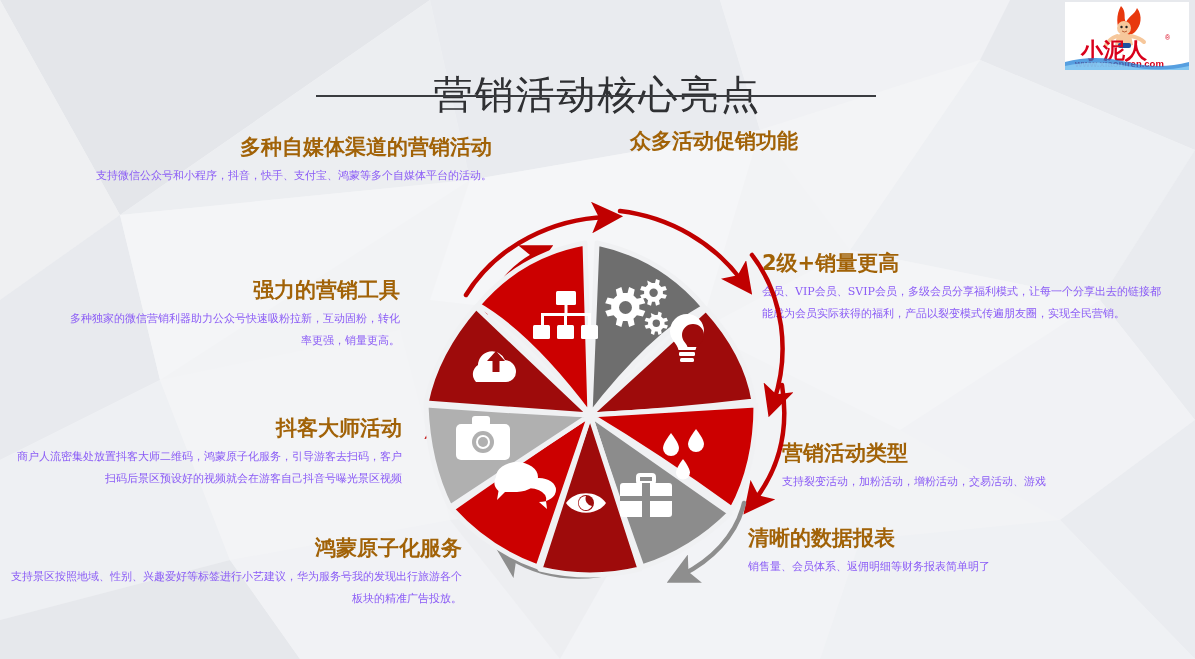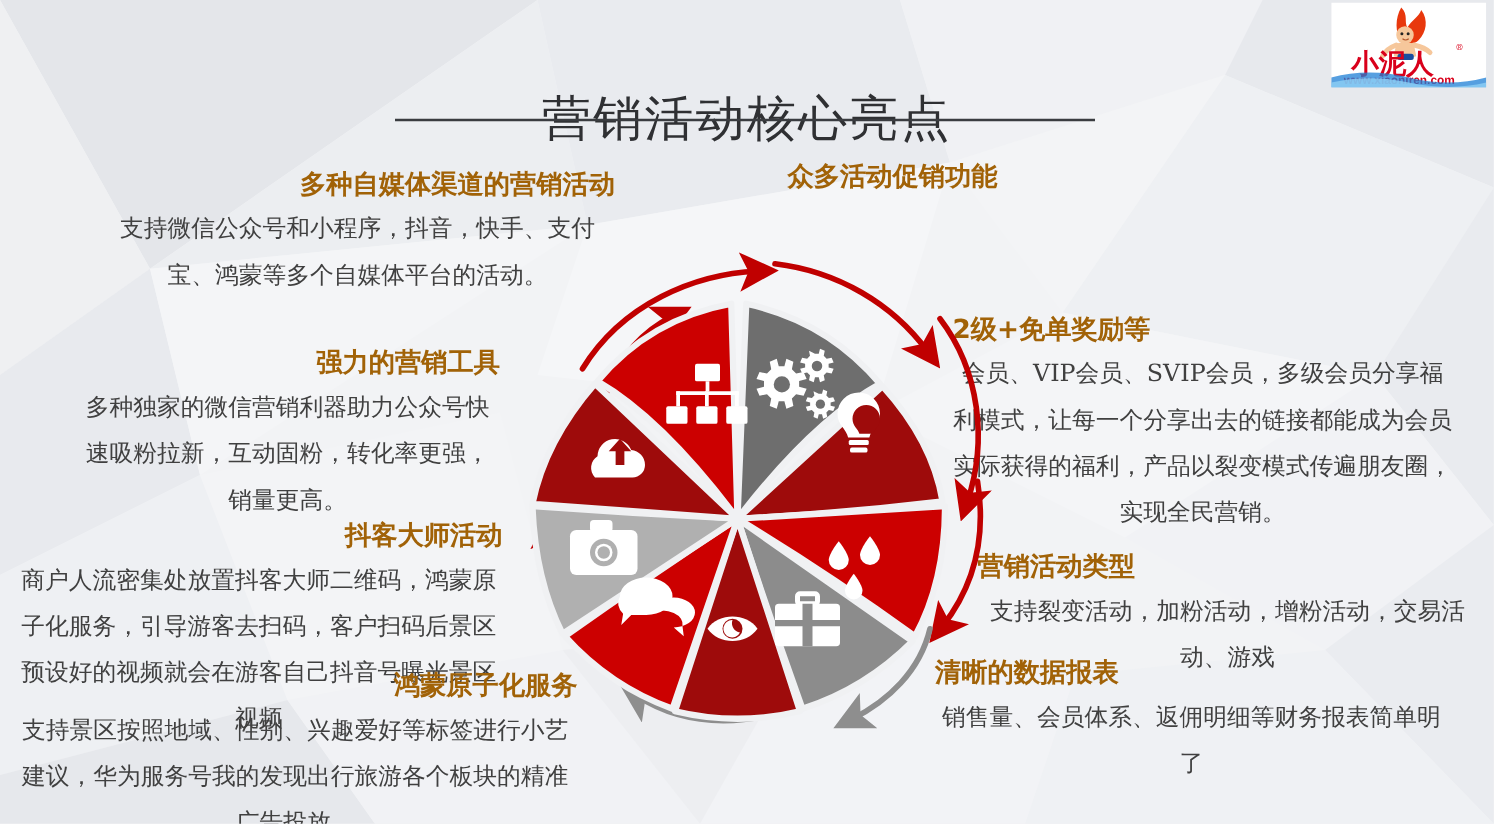--- a/index.html
+++ b/index.html
@@ -28,23 +28,22 @@
   .logo{position:absolute;right:6px;top:2px;width:124px;height:68px;}
 
   
   .block{position:absolute;}
   .block .bt{
     font-size:21px;font-weight:bold;color:#a16207;line-height:1.25;
     font-family:"DejaVu Sans","Liberation Sans",sans-serif;
     white-space:nowrap;
   }
   .block .bb{
-    font-size:19px;color:#404040;line-height:1.95;margin-top:5px;
+    font-size:11px;color:#8b5cf6;line-height:1.95;margin-top:5px;
     font-family:"DejaVu Serif","Liberation Serif",serif;
-    text-align:center;
   }
   .block.left{text-align:right;}
   .block.right{text-align:left;}
 
   .b1{left:80px;top:134px;width:412px;}
   .b2{left:60px;top:277px;width:340px;}
   .b3{left:12px;top:415px;width:390px;}
   .b4{left:10px;top:535px;width:452px;}
 
   .b5{left:630px;top:128px;width:512px;}
@@ -127,21 +126,21 @@
   <div class="block left b4">
     <div class="bt">鸿蒙原子化服务</div>
     <div class="bb">支持景区按照地域、性别、兴趣爱好等标签进行小艺建议，华为服务号我的发现出行旅游各个板块的精准广告投放。</div>
   </div>
 
   <div class="block right b5">
     <div class="bt">众多活动促销功能</div>
   </div>
 
   <div class="block right b6">
-    <div class="bt">2级+免单奖励等</div>
+    <div class="bt">2级+销量更高</div>
     <div class="bb">会员、VIP会员、SVIP会员，多级会员分享福利模式，让每一个分享出去的链接都能成为会员实际获得的福利，产品以裂变模式传遍朋友圈，实现全民营销。</div>
   </div>
 
   <div class="block right b7">
     <div class="bt">营销活动类型</div>
     <div class="bb">支持裂变活动，加粉活动，增粉活动，交易活动、游戏</div>
   </div>
 
   <div class="block right b8">
     <div class="bt">清晰的数据报表</div>

